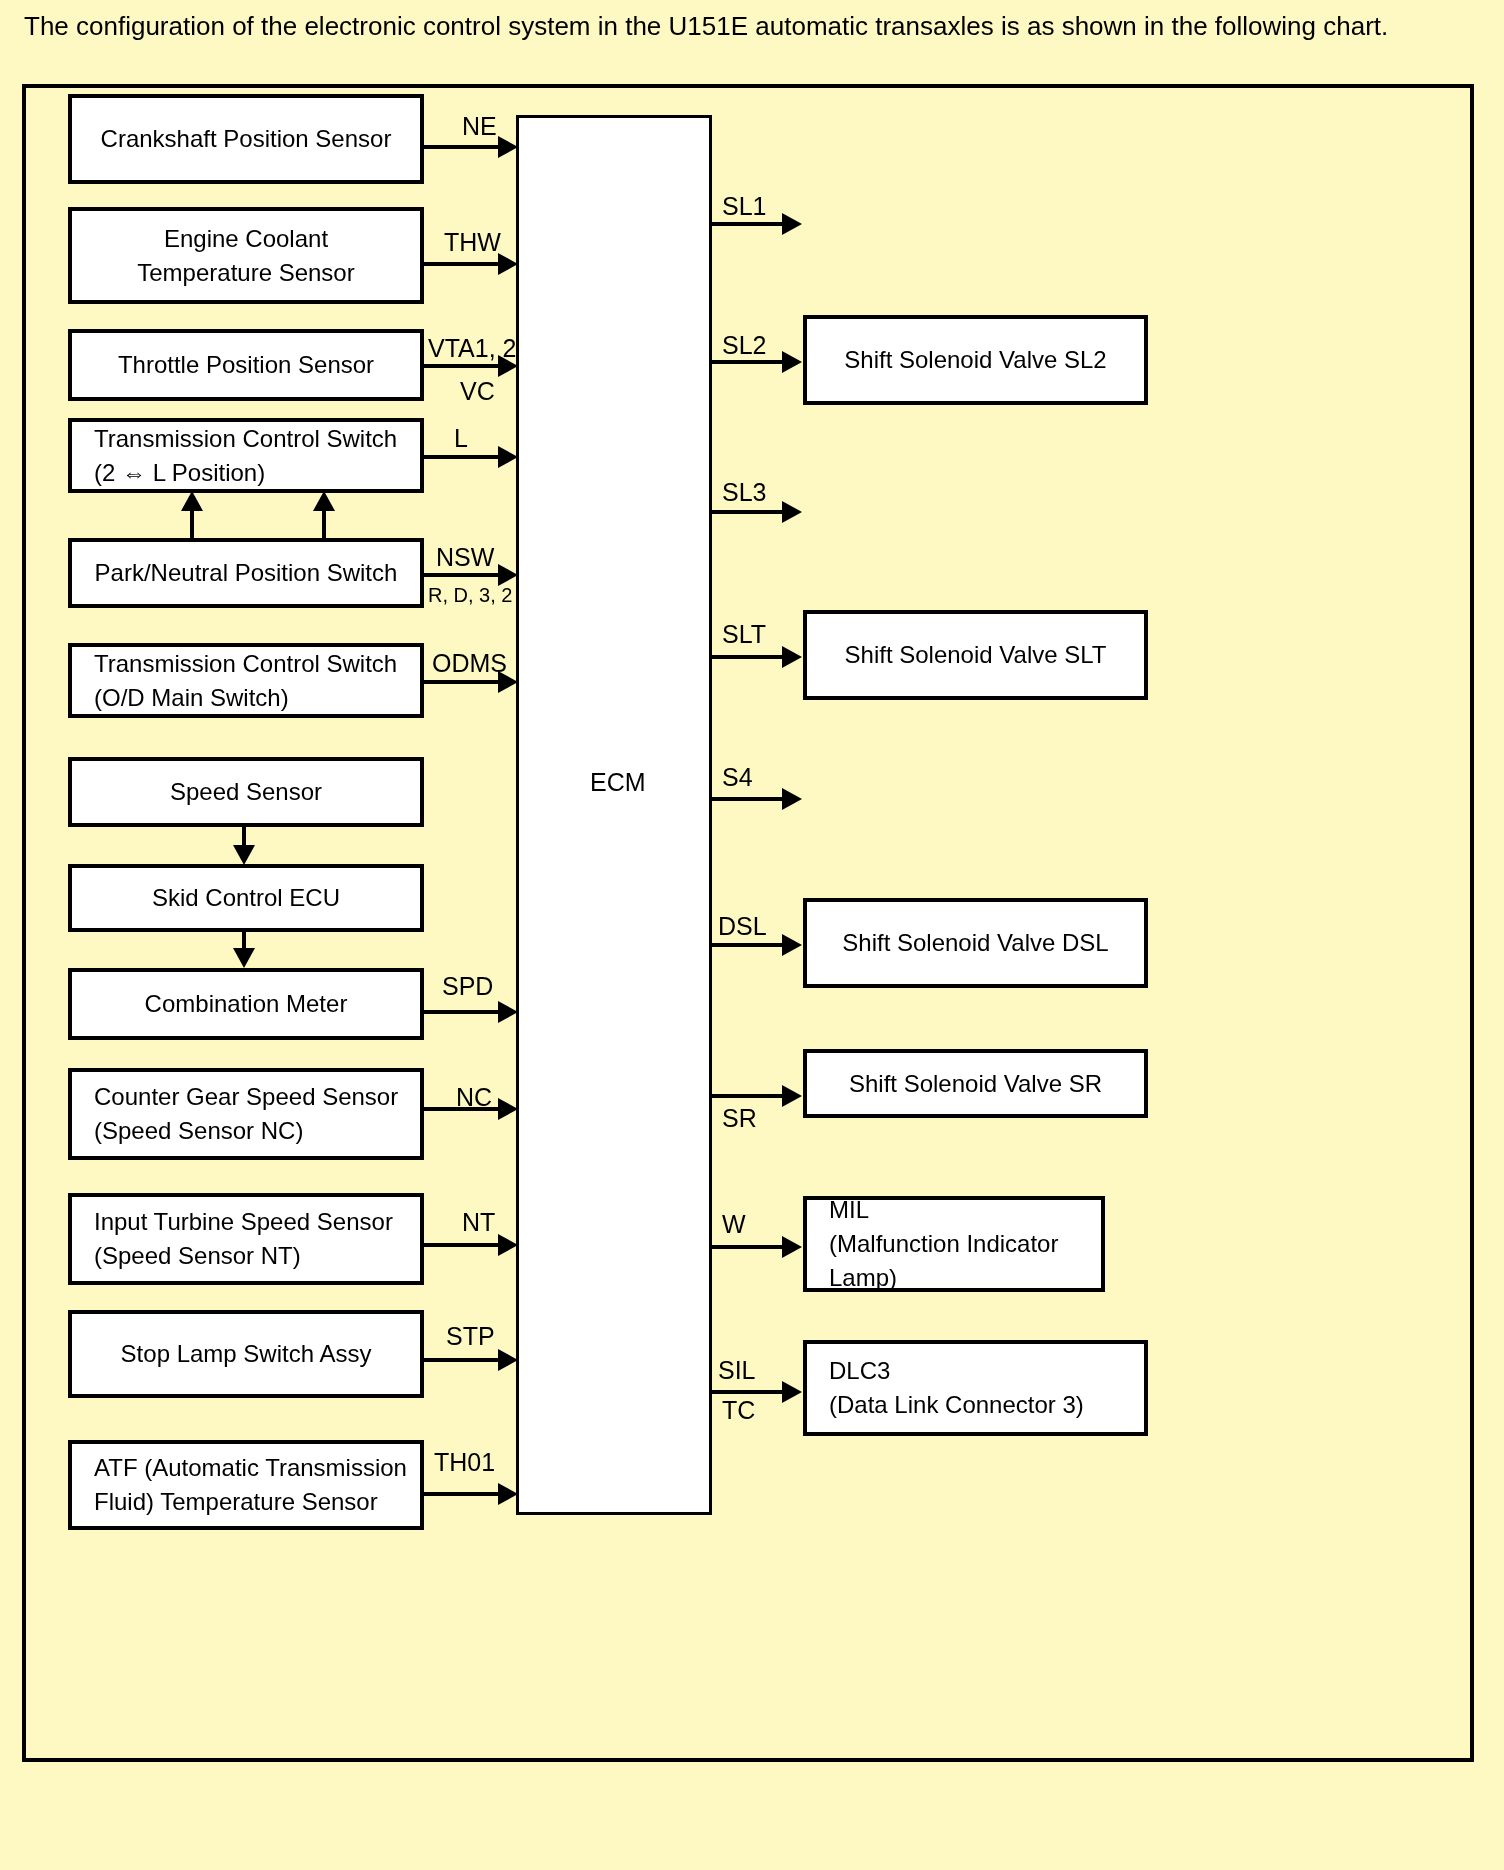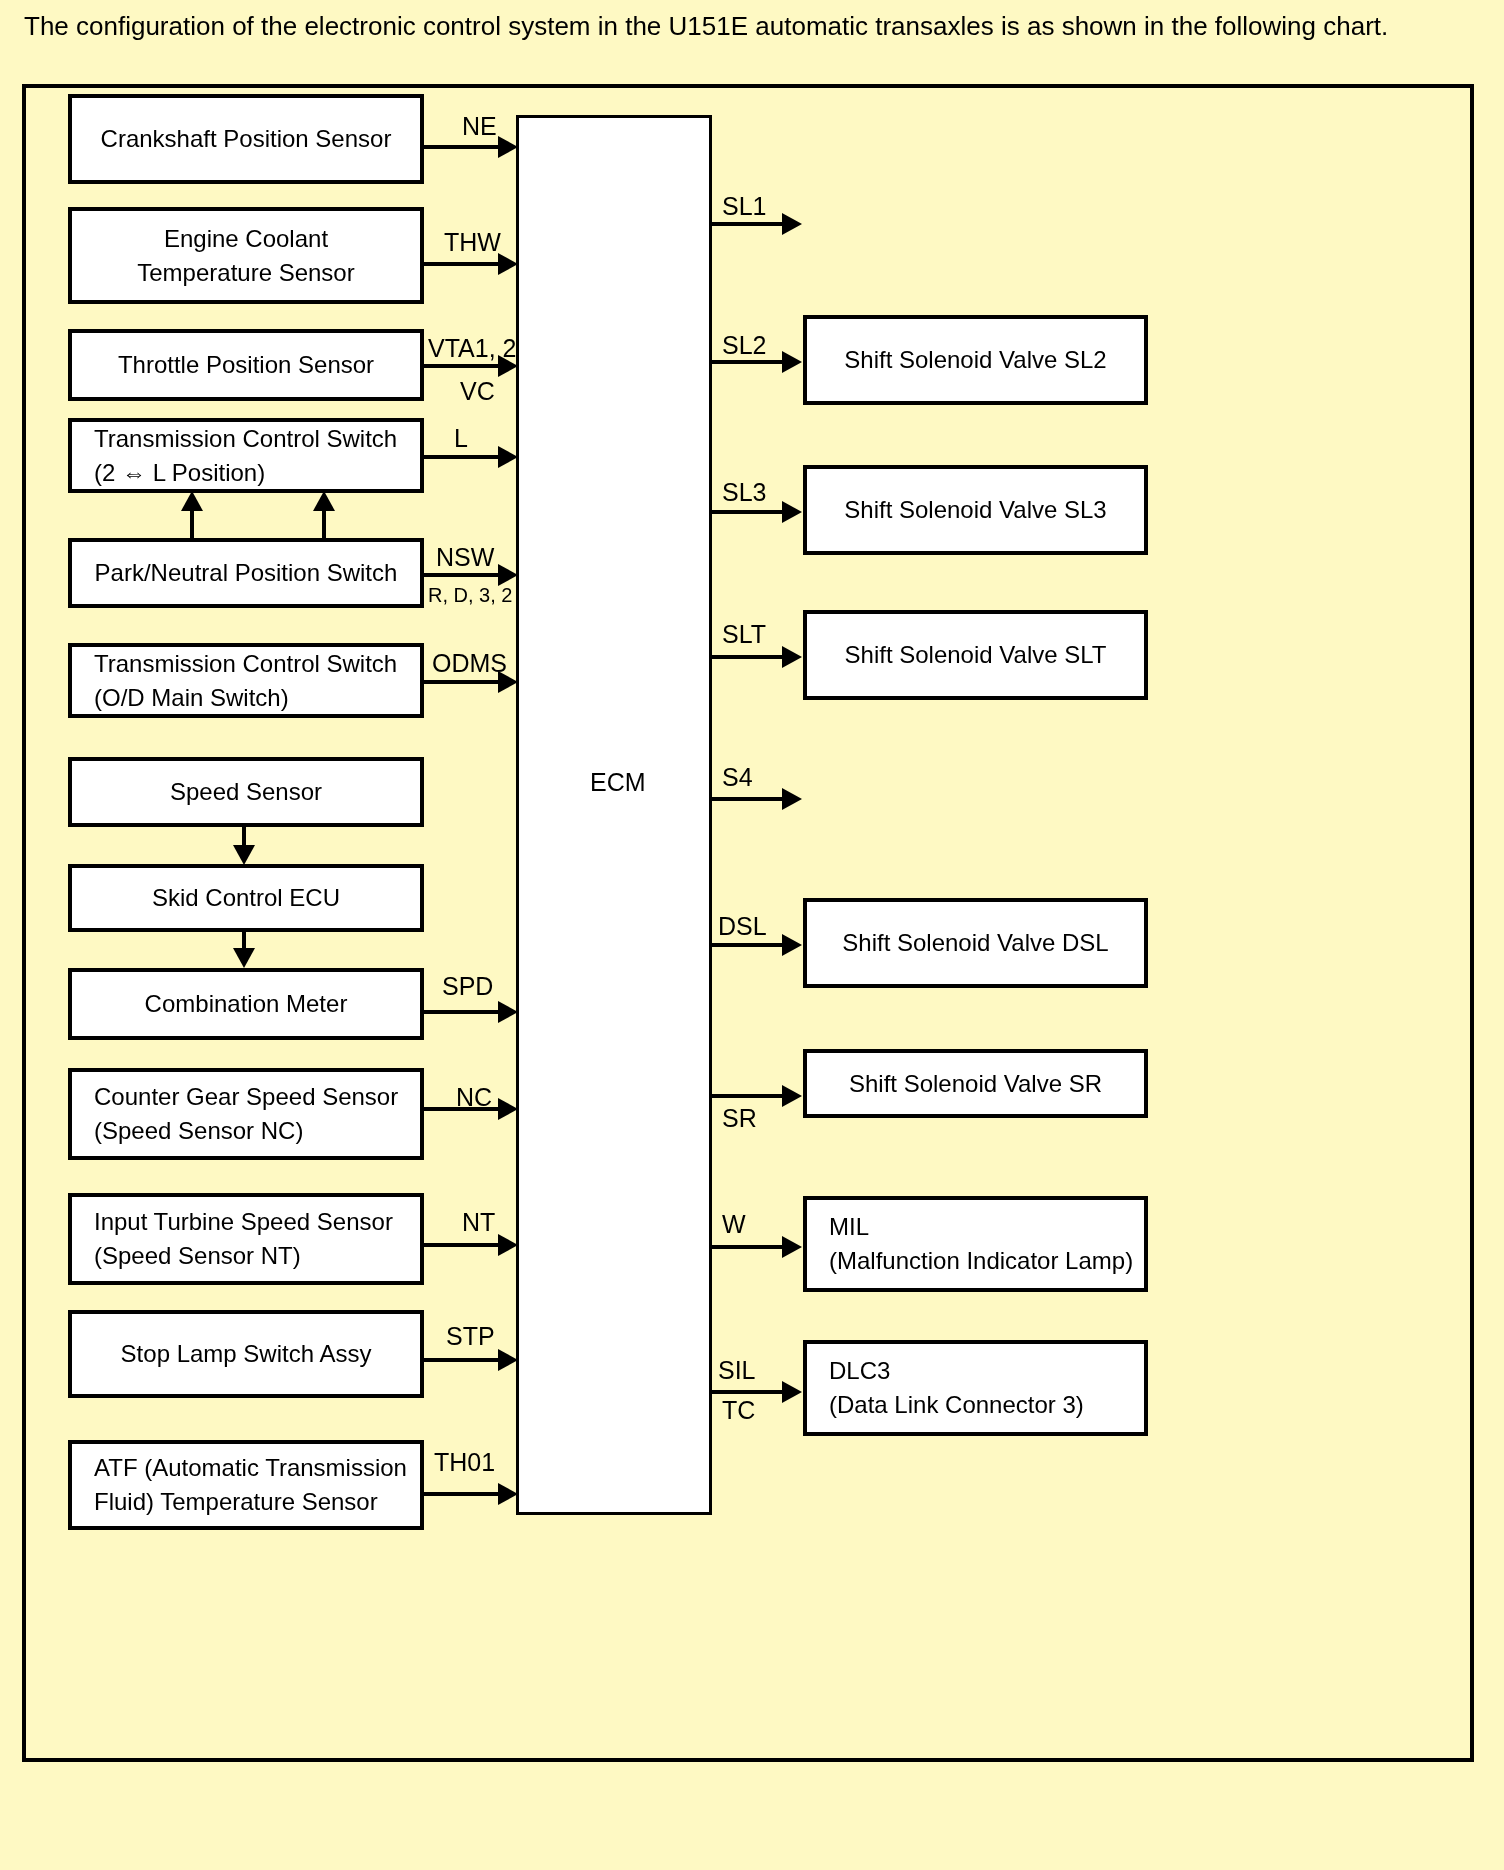--- a/index.html
+++ b/index.html
@@ -318,46 +318,41 @@
   <div class="sig" style="left:718px; top:1356px;">SIL</div>
   <div class="sig" style="left:722px; top:1396px;">TC</div>
 
 
   <div class="box" style="left:803px; top:315px; width:345px; height:90px;">
     <span class="inner">
       <span class="line">Shift Solenoid Valve SL2</span>
     </span>
   </div>
 
-  <div class="box" style="left:803px; top:465px; width:345px; height:90px;">
-    <span class="inner">
-      <span class="line">Shift Solenoid Valve SL3</span>
-    </span>
-  </div>
 
   <div class="box" style="left:803px; top:610px; width:345px; height:90px;">
     <span class="inner">
       <span class="line">Shift Solenoid Valve SLT</span>
     </span>
   </div>
 
 
   <div class="box" style="left:803px; top:898px; width:345px; height:90px;">
     <span class="inner">
       <span class="line">Shift Solenoid Valve DSL</span>
     </span>
   </div>
 
   <div class="box" style="left:803px; top:1049px; width:345px; height:69px;">
     <span class="inner">
       <span class="line">Shift Solenoid Valve SR</span>
     </span>
   </div>
 
-  <div class="box two-line" style="left:803px; top:1196px; width:345px; height:96px;">
+  <div class="box two-line" style="left:803px; top:1196px; width:302px; height:96px;">
     <span class="inner">
       <span class="line">MIL</span>
       <span class="line">(Malfunction Indicator Lamp)</span>
     </span>
   </div>
 
   <div class="box two-line" style="left:803px; top:1340px; width:345px; height:96px;">
     <span class="inner">
       <span class="line">DLC3</span>
       <span class="line">(Data Link Connector 3)</span>

